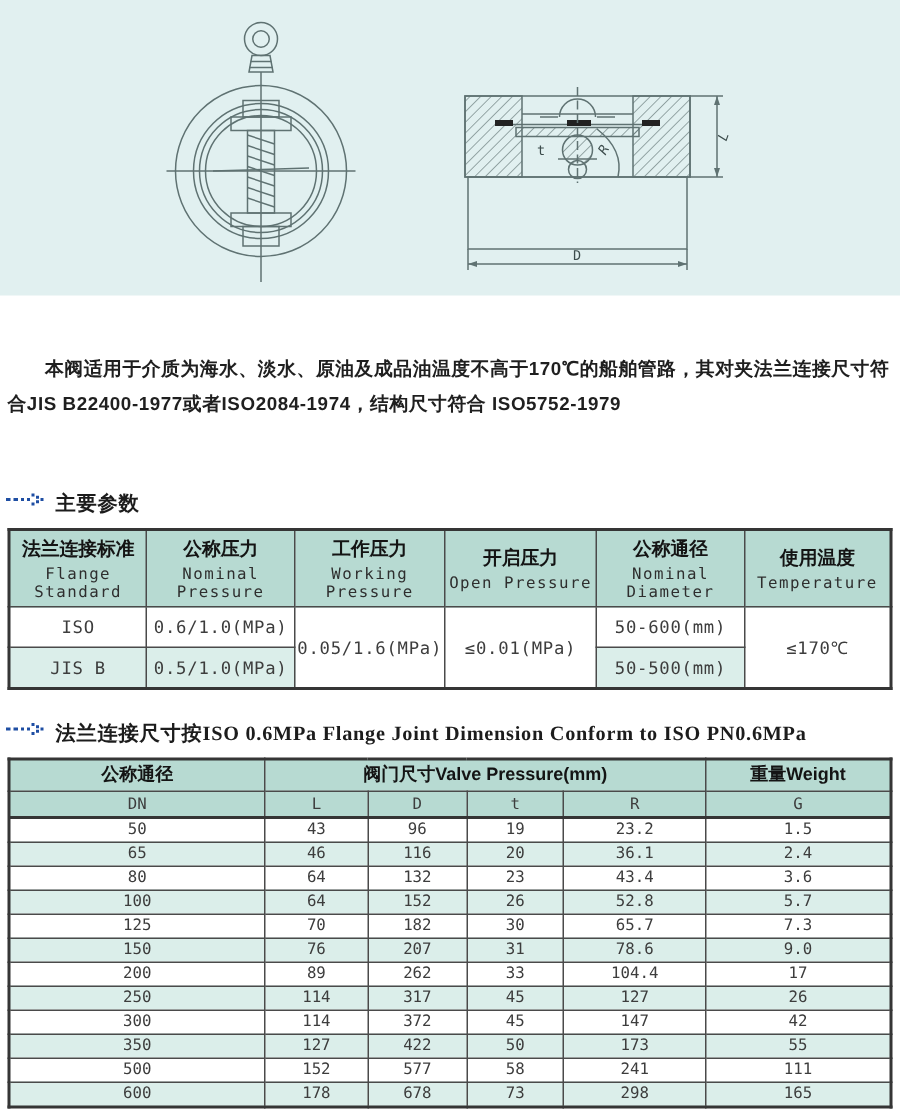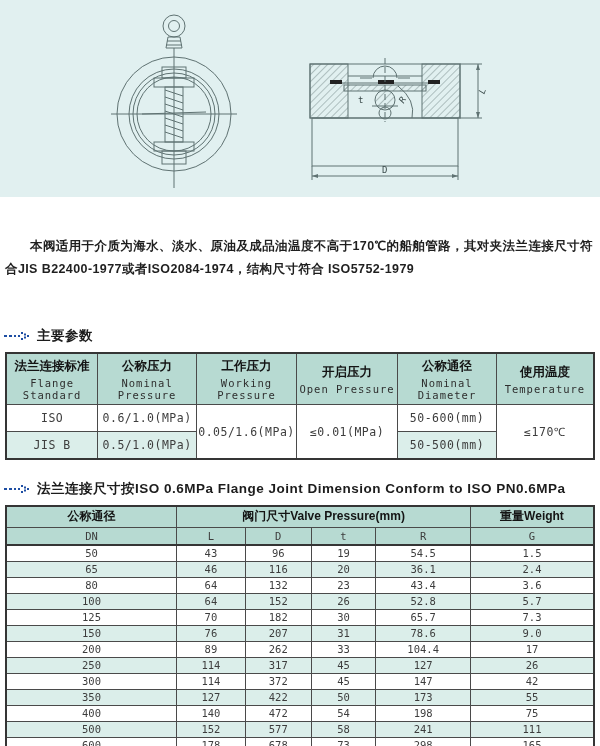--- a/index.html
+++ b/index.html
@@ -16,21 +16,21 @@
   .dim-text{font-family:"DejaVu Sans Mono", monospace;font-size:9px;fill:#3c4c4c;}
 
   
   .intro{
     margin:14px 5px;padding-top:24px;
     font-size:12.5px;line-height:23px;letter-spacing:.4px;
     font-weight:600;color:#1f1f1f;text-indent:2em;
   }
 
   
-  .section-head{display:flex;align-items:center;gap:7px;margin:0 0 0 4px;}
+  .section-head{display:flex;align-items:flex-start;gap:7px;margin:0 0 0 4px;font-family:Liberation Serif, serif;}
   .section-head.first{margin-top:46px;}
   .section-head.second{margin-top:20px;}
   .section-title{font-size:13.5px;font-weight:700;color:#1c1c1c;letter-spacing:.5px;}
 
   
   table{border-collapse:collapse;width:590px;margin:7px 5px 0 5px;table-layout:fixed;}
   table{border:2px solid #353535;}
   th,td{border:1px solid #4a4a4a;text-align:center;vertical-align:middle;padding:0;}
   .num{font-family:"DejaVu Sans Mono", monospace;color:#3d3d3d;}
   .hdr{background:#b7dad2;}
@@ -256,21 +256,21 @@
       <th class="num">R</th>
       <th class="num">G</th>
     </tr>
   </thead>
   <tbody>
       <tr>
         <td class="num">50</td>
         <td class="num">43</td>
         <td class="num">96</td>
         <td class="num">19</td>
-        <td class="num">54.5</td>
+        <td class="num">23.2</td>
         <td class="num">1.5</td>
       </tr>
       <tr>
         <td class="num">65</td>
         <td class="num">46</td>
         <td class="num">116</td>
         <td class="num">20</td>
         <td class="num">36.1</td>
         <td class="num">2.4</td>
       </tr>
@@ -332,28 +332,20 @@
       </tr>
       <tr>
         <td class="num">350</td>
         <td class="num">127</td>
         <td class="num">422</td>
         <td class="num">50</td>
         <td class="num">173</td>
         <td class="num">55</td>
       </tr>
       <tr>
-        <td class="num">400</td>
-        <td class="num">140</td>
-        <td class="num">472</td>
-        <td class="num">54</td>
-        <td class="num">198</td>
-        <td class="num">75</td>
-      </tr>
-      <tr>
         <td class="num">500</td>
         <td class="num">152</td>
         <td class="num">577</td>
         <td class="num">58</td>
         <td class="num">241</td>
         <td class="num">111</td>
       </tr>
       <tr>
         <td class="num">600</td>
         <td class="num">178</td>

